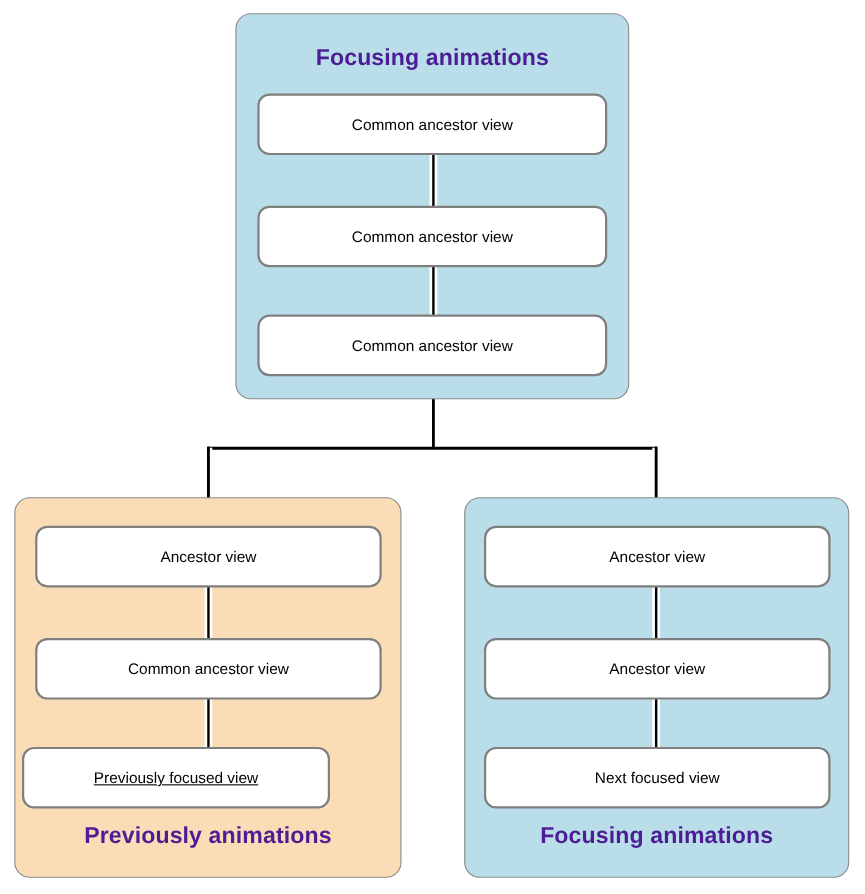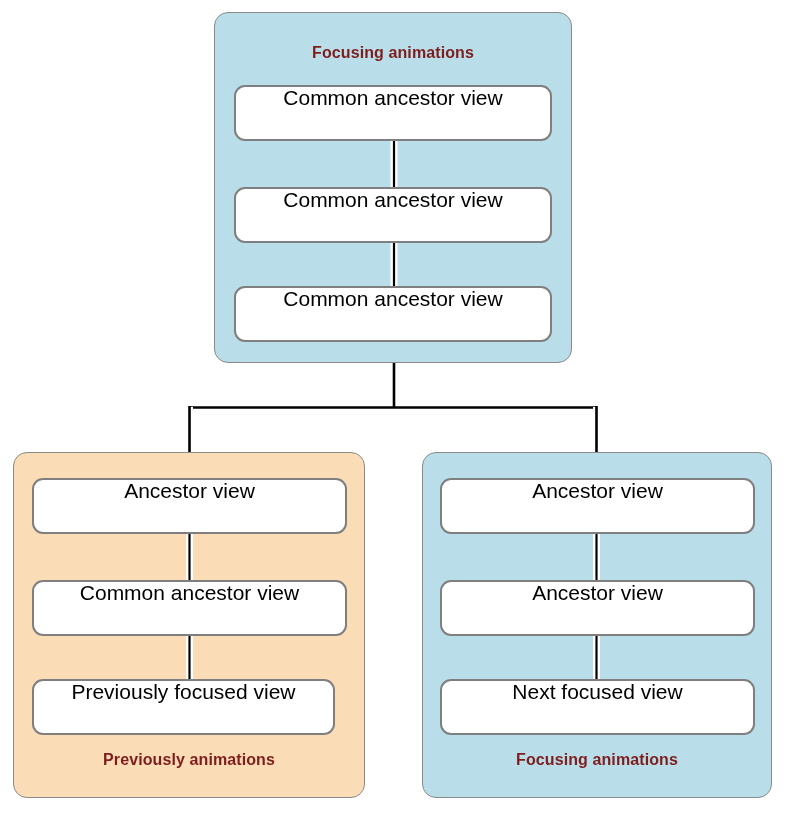--- a/index.html
+++ b/index.html
@@ -58,37 +58,37 @@
   }
   .panel.blue   { background: #b9dee9; }
   .panel.orange { background: #fadcb6; }
 
   .panel-title {
     position: absolute;
     left: 0;
     width: 100%;
     text-align: center;
     font-weight: bold;
-    font-size: 16px;
+    font-size: 21px;
     letter-spacing: 0.1px;
-    color: #7f1d1d;
+    color: #4c1d95;
     line-height: 26px;
   }
 
   
   .node {
     position: absolute;
     box-sizing: border-box;
     background: #ffffff;
     border: 2.2px solid #7f7f7f;
     border-radius: 11px;
     display: flex;
-    align-items: flex-start;
+    align-items: center;
     justify-content: center;
-    font-size: 21px;
+    font-size: 14px;
     color: #000000;
     line-height: 1;
     white-space: nowrap;
   }
 </style>
 </head>
 <body>
 
 <div id="diagram">
 
@@ -137,21 +137,21 @@
     <path class="conn-halo" d="M 189.5 634 L 189.5 682"></path>
     <path class="conn-line-thin" d="M 189.5 634 L 189.5 682"></path>
   </svg>
 
   <div class="node" style="left:32px; top:478px; width:315px; height:56px;">
     <span>Ancestor view</span>
   </div>
   <div class="node" style="left:32px; top:580px; width:315px; height:56px;">
     <span>Common ancestor view</span>
   </div>
-  <div class="node" style="left:32px; top:679px; width:303px; height:56px;">
+  <div class="node" style="left:20px; top:679px; width:280px; height:56px;text-decoration:underline;">
     <span>Previously focused view</span>
   </div>
 
   <div class="panel blue" style="left:422px; top:452px; width:350px; height:346px;">
     <div class="panel-title" style="top:294px;">Focusing animations</div>
   </div>
 
   <svg class="connector-svg" viewBox="0 0 786 813" width="786" height="813" aria-hidden="true">
     <path class="conn-halo" d="M 596.5 531 L 596.5 583"></path>
     <path class="conn-line-thin" d="M 596.5 531 L 596.5 583"></path>

